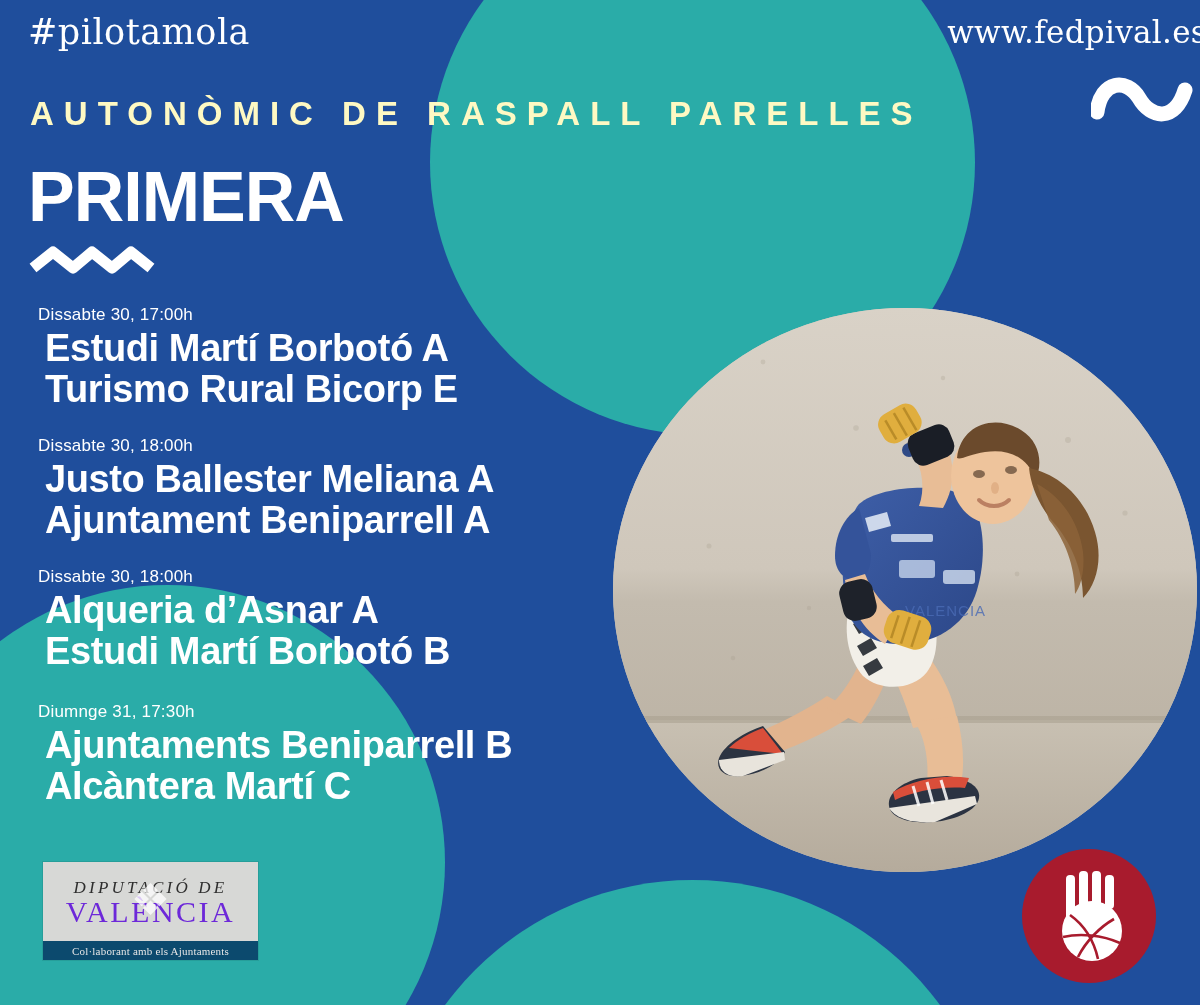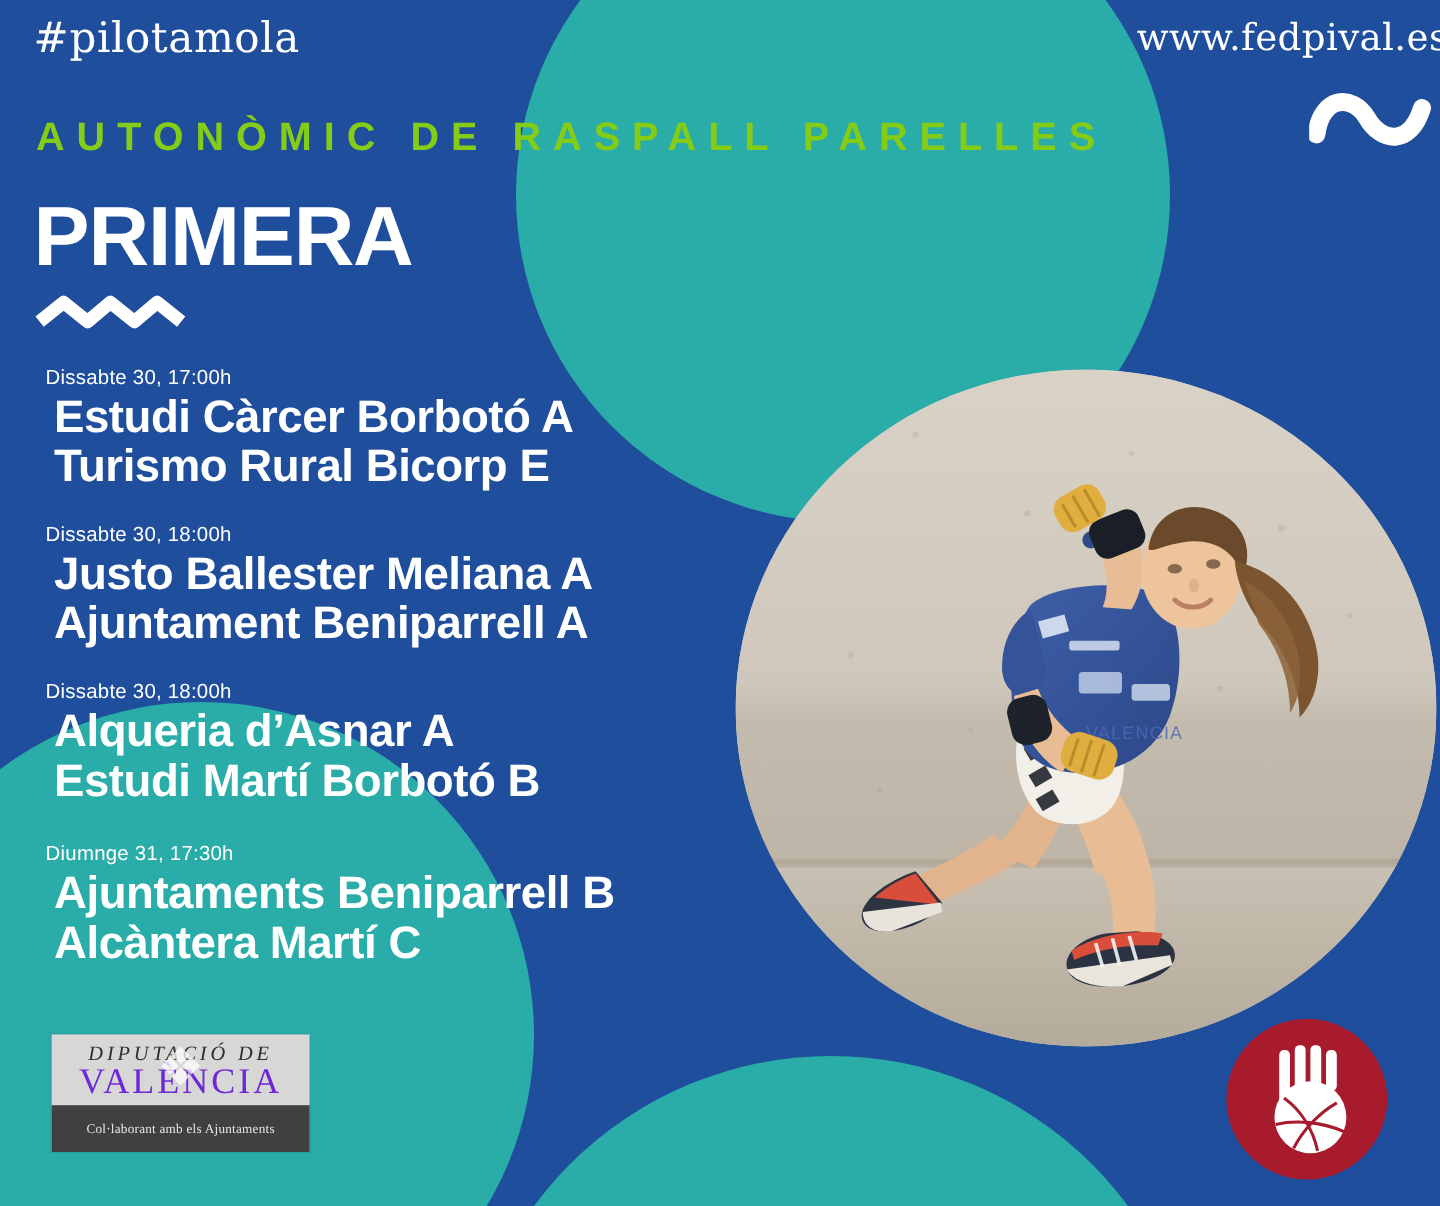--- a/index.html
+++ b/index.html
@@ -39,21 +39,21 @@
     white-space:nowrap;
   }
   .wave-logo{
     position:absolute;right:36px;top:72px;
     width:108px;height:58px;
   }
 
   .subtitle{
     position:absolute;left:30px;top:95px;
     font-size:33px;font-weight:bold;
-    color:#84cc16;letter-spacing:10px;
+    color:#fef9c3;letter-spacing:10px;
     white-space:nowrap;
   }
 
   .category{
     position:absolute;left:28px;top:162px;
     font-size:70px;font-weight:bold;
     color:#ffffff;letter-spacing:-1px;
     line-height:1;
     white-space:nowrap;
   }
@@ -111,21 +111,21 @@
     font-size:17px;letter-spacing:3.2px;color:#2e2e2e;
     line-height:1;
     font-style:italic;
   }
   .dipu-line2{
     font-family:"Liberation Serif", serif;
     font-size:30px;letter-spacing:2.5px;color:#6d28d9;
     line-height:1.05;
   }
   .dipu-bar{
-    height:39px;background:#404040;
+    height:19px;background:#0c4a6e;
     display:flex;align-items:center;justify-content:center;
   }
   .dipu-tag{
     font-family:"Liberation Serif", serif;
     font-size:11px;color:#e6e6e6;letter-spacing:.2px;
     white-space:nowrap;
   }
   .dipu-watermark{
     position:absolute;left:50%;top:48%;
     transform:translate(-50%,-50%);
@@ -166,21 +166,21 @@
   <div class="zigzag">
     <svg viewBox="0 0 128 34" xmlns="http://www.w3.org/2000/svg">
       <path d="M5 25 L 25 9 L 45 25 L 64 9 L 84 25 L 103 9 L 123 25" fill="none" stroke="#ffffff" stroke-width="11" stroke-linejoin="round" stroke-linecap="butt"></path>
     </svg>
   </div>
 
   <div class="matches">
 
     <div class="match">
       <div class="match-date">Dissabte 30, 17:00h</div>
-      <div class="match-teams">Estudi Càrcer Borbotó A</div>
+      <div class="match-teams">Estudi Martí Borbotó A</div>
       <div class="match-teams">Turismo Rural Bicorp E</div>
     </div>
 
     <div class="match">
       <div class="match-date">Dissabte 30, 18:00h</div>
       <div class="match-teams">Justo Ballester Meliana A</div>
       <div class="match-teams">Ajuntament Beniparrell A</div>
     </div>
 
     <div class="match">

